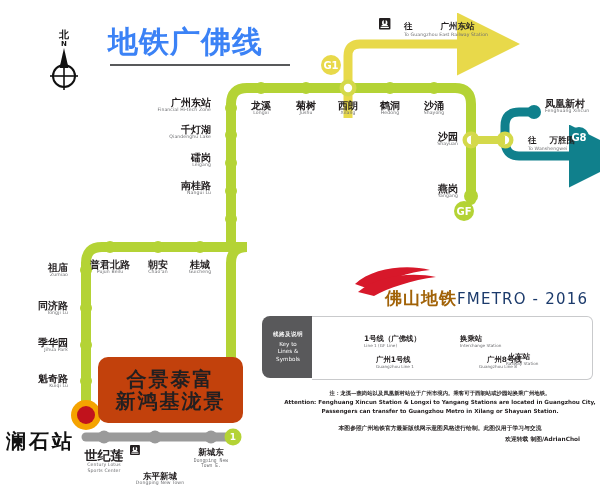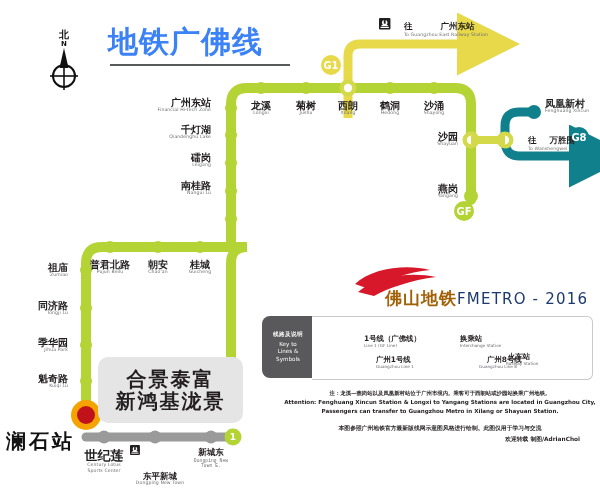--- a/index.html
+++ b/index.html
@@ -29,21 +29,21 @@
   }
   #title-rule{position:absolute;left:110px;top:64px;width:180px;height:2px;background:#58595b;}
 
   
   #compass-cn{position:absolute;left:64px;top:28px;font-size:10px;font-weight:700;color:#111;transform:translateX(-50%);}
   #compass-en{position:absolute;left:64px;top:40px;font-size:7px;font-weight:700;color:#111;transform:translateX(-50%);}
 
   
   #callout{
     position:absolute;left:98px;top:357px;width:145px;height:66px;
-    background:#e5e5e5;border-radius:10px;
+    background:#c2410c;border-radius:10px;
     display:flex;flex-direction:column;align-items:center;justify-content:center;
   }
   #callout div{
     font-size:20px;font-weight:900;color:#231f20;letter-spacing:2px;line-height:1.12;
     font-family:"DejaVu Sans","Liberation Sans",sans-serif;
   }
 
   
   #lanshi{
     position:absolute;left:6px;top:428px;

